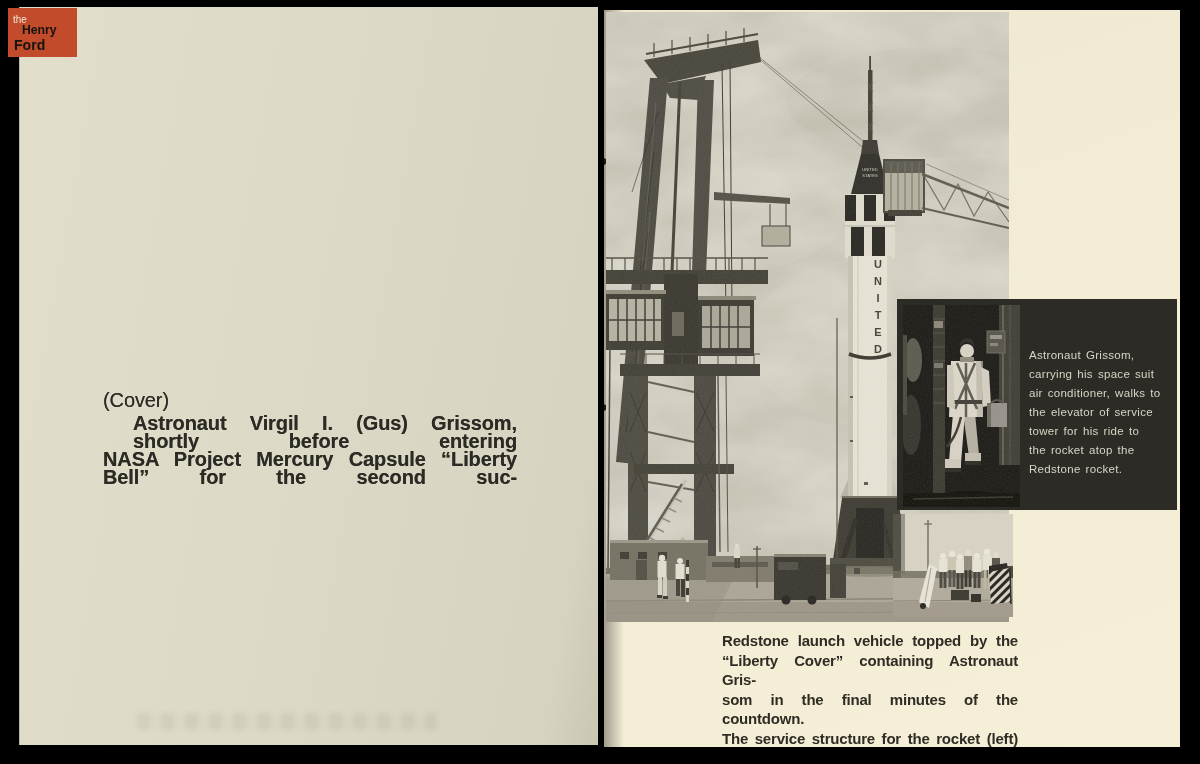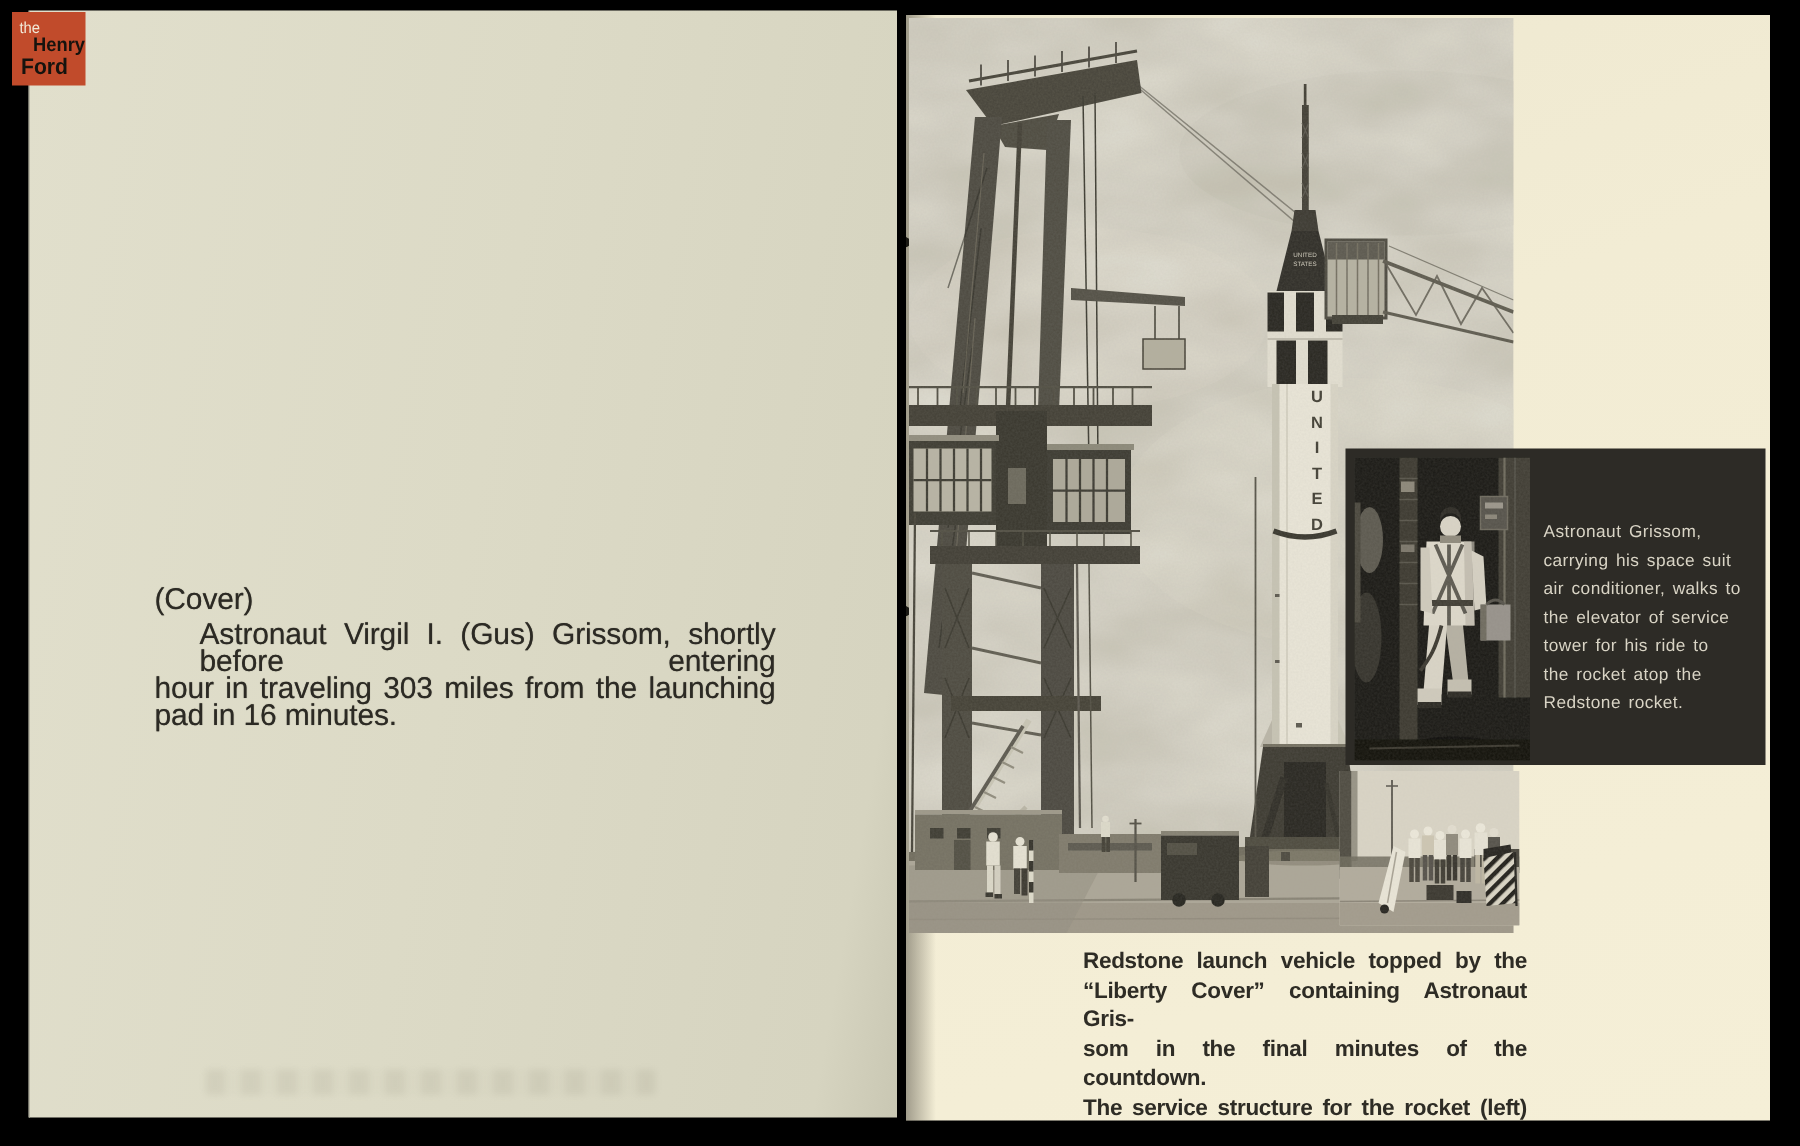--- a/index.html
+++ b/index.html
@@ -8,21 +8,21 @@
   .abs{position:absolute;}
 
   
   .left-page{left:19px;top:7px;width:579px;height:738px;
     background:linear-gradient(100deg,#e1dfcc 0%,#dcdac6 50%,#d6d4c0 92%,#c9c7b3 100%);
     box-shadow:inset 1px 0 0 #b9b7a5;}
   .left-text{left:103px;top:391px;width:414px;color:#2c2a24;
     font-size:20px;line-height:18px;letter-spacing:-0.1px;
     text-shadow:0 0 .5px rgba(40,38,30,.7);}
   .cover-label{margin-bottom:5px;}
-  .left-par .line{text-align:justify;text-align-last:justify;}
+  .left-par .line{text-align:justify;text-align-last:justify;font-weight:bold;}
   .left-par .line:first-child{padding-left:30px;}
   .left-par .line.last{text-align-last:left;}
   .ghost{left:118px;top:706px;width:300px;height:17px;opacity:.45;border-radius:2px;
     background:repeating-linear-gradient(90deg,rgba(120,116,96,.25) 0 13px,rgba(120,116,96,.05) 13px 24px);
     filter:blur(2.5px);}
 
   
   .right-page{left:604px;top:10px;width:576px;height:737px;
     background:linear-gradient(160deg,#eee8d0 0%,#f2ecd4 35%,#f5efd7 100%);}
   .right-page::before{content:"";position:absolute;left:0;top:0;width:20px;height:100%;
@@ -34,41 +34,41 @@
   .box-caption{left:1029px;top:346px;width:140px;color:#d9d4c5;font-size:11.5px;
     line-height:19px;letter-spacing:.3px;word-spacing:1.5px;}
 
   
   .bottom-caption{left:722px;top:631px;width:296px;color:#2e2c25;font-size:15px;
     line-height:19.5px;font-weight:bold;letter-spacing:-0.2px;}
   .bottom-caption .line{text-align:justify;text-align-last:justify;}
   .bottom-caption .line.last{text-align-last:left;}
 
   
-  .logo{left:8px;top:8px;width:49px;height:49px;background:#c14b2b;}
+  .logo{left:8px;top:8px;width:69px;height:49px;background:#c14b2b;}
   .logo span{position:absolute;font-weight:bold;color:#16130e;line-height:1;
     transform:scaleX(.94);transform-origin:left top;}
   .logo .the{left:5px;top:6px;font-size:10.5px;font-weight:normal;color:#f2e9d8;}
   .logo .henry{left:14px;top:15px;font-size:13px;}
   .logo .ford{left:6px;top:29px;font-size:15px;}
 </style>
 </head>
 <body>
 
 <div class="stage">
 
   <div class="abs left-page">
     <div class="abs ghost"></div>
   </div>
 
   <div class="abs left-text">
     <div class="cover-label">(Cover)</div>
     <div class="left-par">
         <div class="line">Astronaut Virgil I. (Gus) Grissom, shortly before entering</div>
-        <div class="line last">hour in traveling 303 miles from the launching pad in 16 minutes.</div>
+        <div class="line">NASA Project Mercury Capsule “Liberty Bell” for the second suc-</div>
       </div>
   </div>
 
   <div class="abs right-page"></div>
   <div class="abs notch" style="left:604px;top:158px"></div>
   <div class="abs notch" style="left:604px;top:404px"></div>
 
   <svg class="abs" style="left:606px;top:12px" width="403" height="610" viewBox="0 0 403 610">
     <defs>
       <filter id="mclouds" x="0" y="0" width="100%" height="100%">

